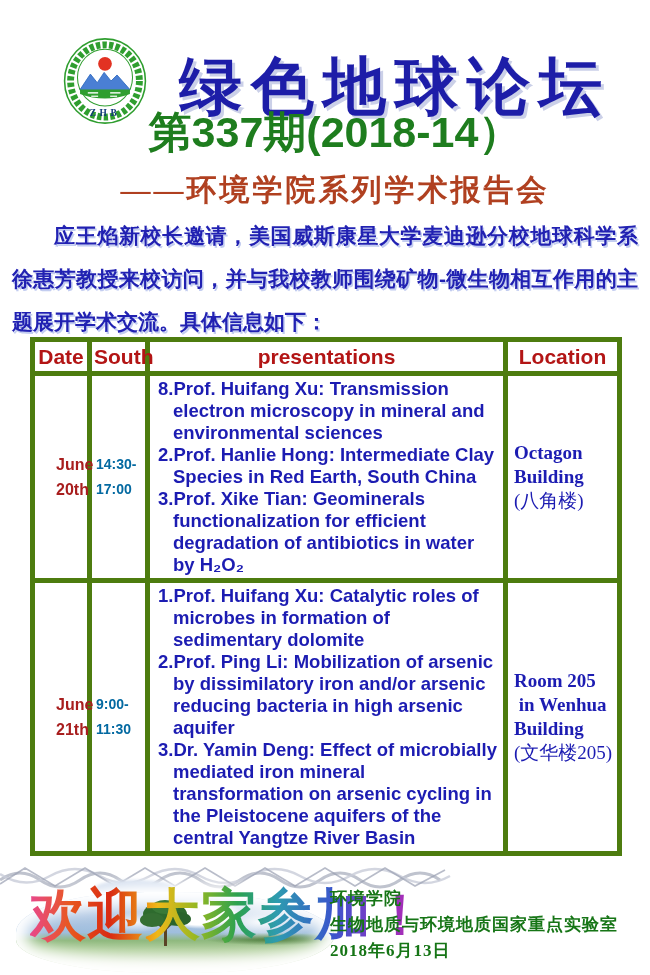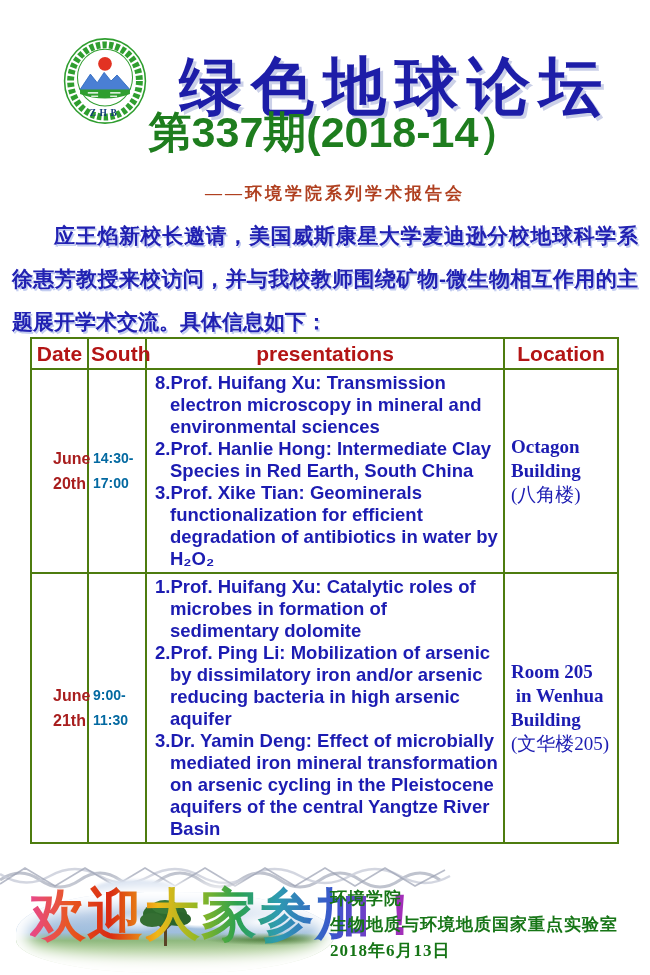--- a/index.html
+++ b/index.html
@@ -16,38 +16,38 @@
     font-size:63px; font-weight:bold; letter-spacing:9px;
     color:#1d1da8; text-align:center; white-space:nowrap;
     text-shadow:3px 3px 0 rgba(140,150,205,0.45);
   }
   .issue-line {
     position:absolute; left:50px; top:104px; width:570px;
     font-size:43px; font-weight:bold; color:#1e7d1e;
     text-align:center; white-space:nowrap;
   }
   .subtitle {
-    position:absolute; left:30px; top:182px; width:610px;
+    position:absolute; left:30px; top:170px; width:610px;
     font-family:"Liberation Serif", serif;
-    font-size:17px; font-weight:bold; color:#b04020;
+    font-size:30px; font-weight:bold; color:#b04020;
     letter-spacing:3px; text-align:center; white-space:nowrap;
   }
 
   
   .intro {
     position:absolute; left:12px; top:214px; width:626px;
     font-size:21px; font-weight:600; color:#2121b2;
     line-height:43px; text-indent:2em; text-align:justify;
     text-shadow:1.5px 1.5px 0 #c3cdf0;
   }
 
   
   .sched { position:absolute; left:30px; top:337px; }
   table { border-collapse:collapse; table-layout:fixed; width:587px; }
-  th, td { border:2px solid #4d7c0f; }
+  th, td { border:5px solid #4d7c0f; }
   th {
     color:#b31515; font-size:21px; font-weight:bold;
     height:29px; text-align:center; padding:0 2px;
   }
   .row-a { height:196px; }
   .row-b { height:266px; }
   td.c-date {
     color:#a81e1e; font-weight:bold; font-size:16px;
     vertical-align:middle; padding-left:21px; line-height:25px;
     white-space:pre-wrap;

